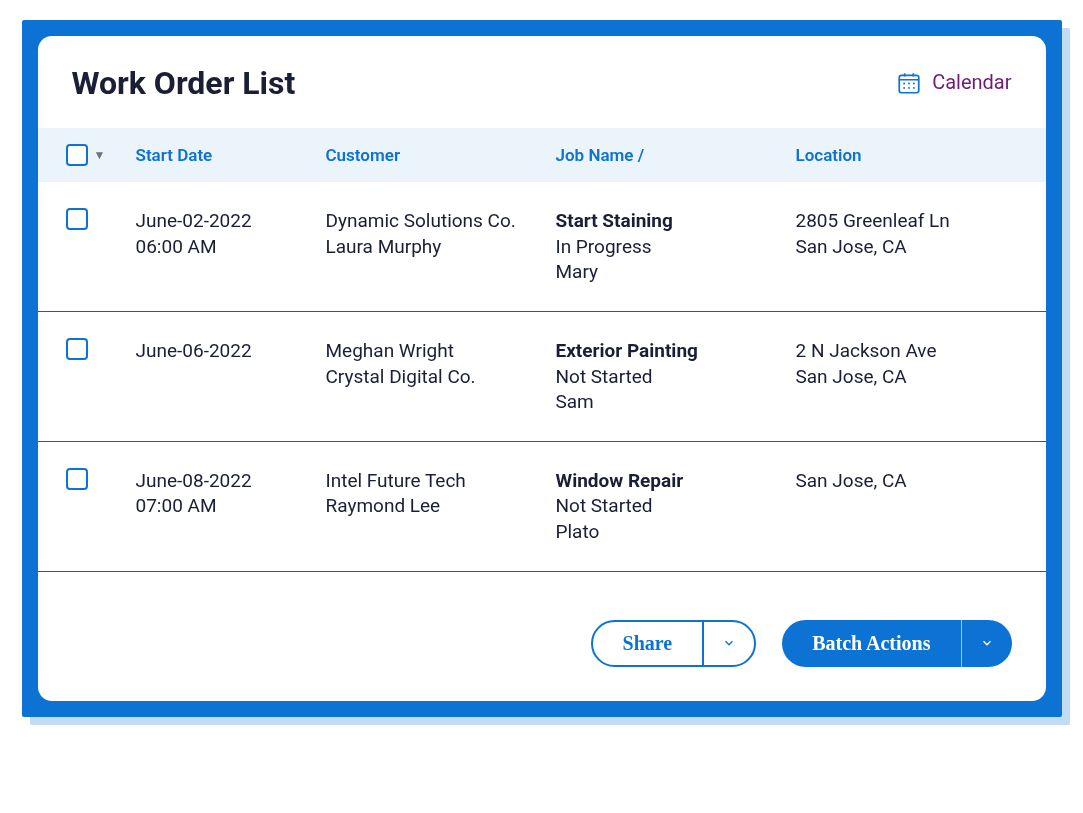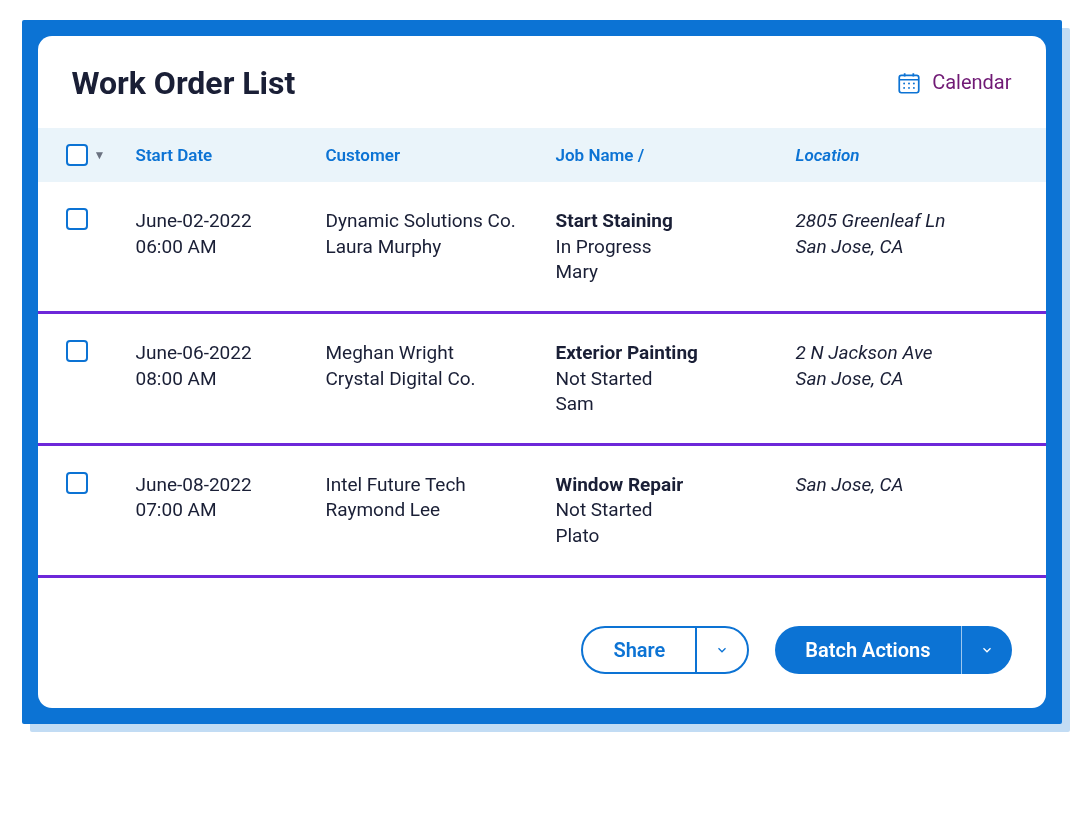--- a/index.html
+++ b/index.html
@@ -48,57 +48,58 @@
     background: #eaf4fa;
     padding: 16px 28px 16px 28px;
     font-size: 17px;
     color: #0c73d4;
     font-weight: 600;
   }
   .col-check { width: 70px; display:flex; align-items:center; gap:6px;}
   .col-start { width: 190px; }
   .col-cust  { width: 230px; }
   .col-job   { width: 240px; }
-  .col-loc   { flex: 1; font-style: italic; }
+  .col-loc   { flex: 1; }
   .checkbox {
     width: 22px; height: 22px;
     border: 2px solid #0c73d4;
     border-radius: 4px;
     background: #fff;
     display:inline-block;
     cursor:pointer;
   }
   .sort-caret {
     font-size: 12px;
     color: #6b7280;
   }
   .row {
     display:flex;
     align-items:flex-start;
     padding: 26px 28px;
-    border-bottom: 3px solid #6d28d9;
+    border-bottom: 1px solid #6d28d9;
     font-size: 19px;
     color: #1a1f36;
     line-height: 1.35;
   }
   .row:last-of-type { border-bottom: 1px solid #e5e7eb; }
   .job-name { font-weight: 700; }
   .footer {
     display:flex;
     justify-content:flex-end;
     gap: 26px;
     padding: 48px 34px 34px 34px;
   }
   .split-btn {
     display:flex;
     border-radius: 999px;
     overflow:hidden;
     font-size: 20px;
     font-weight: 600;
     cursor:pointer;
+    font-family:Liberation Serif, serif;
   }
   .split-btn.outline {
     border: 2px solid #0c73d4;
     color: #0c73d4;
     background:#fff;
   }
   .split-btn.solid {
     background: #0c73d4;
     color: #fff;
   }
@@ -178,21 +179,20 @@
         <div>San Jose, CA</div>
       </div>
     </div>
 
     <div class="row">
       <div class="col-check">
         <span class="checkbox"></span>
       </div>
       <div class="col-start">
         <div>June-06-2022</div>
-        <div>08:00 AM</div>
       </div>
       <div class="col-cust">
         <div>Meghan Wright</div>
         <div>Crystal Digital Co.</div>
       </div>
       <div class="col-job">
         <div class="job-name">Exterior Painting</div>
         <div>Not Started</div>
         <div>Sam</div>
       </div>

